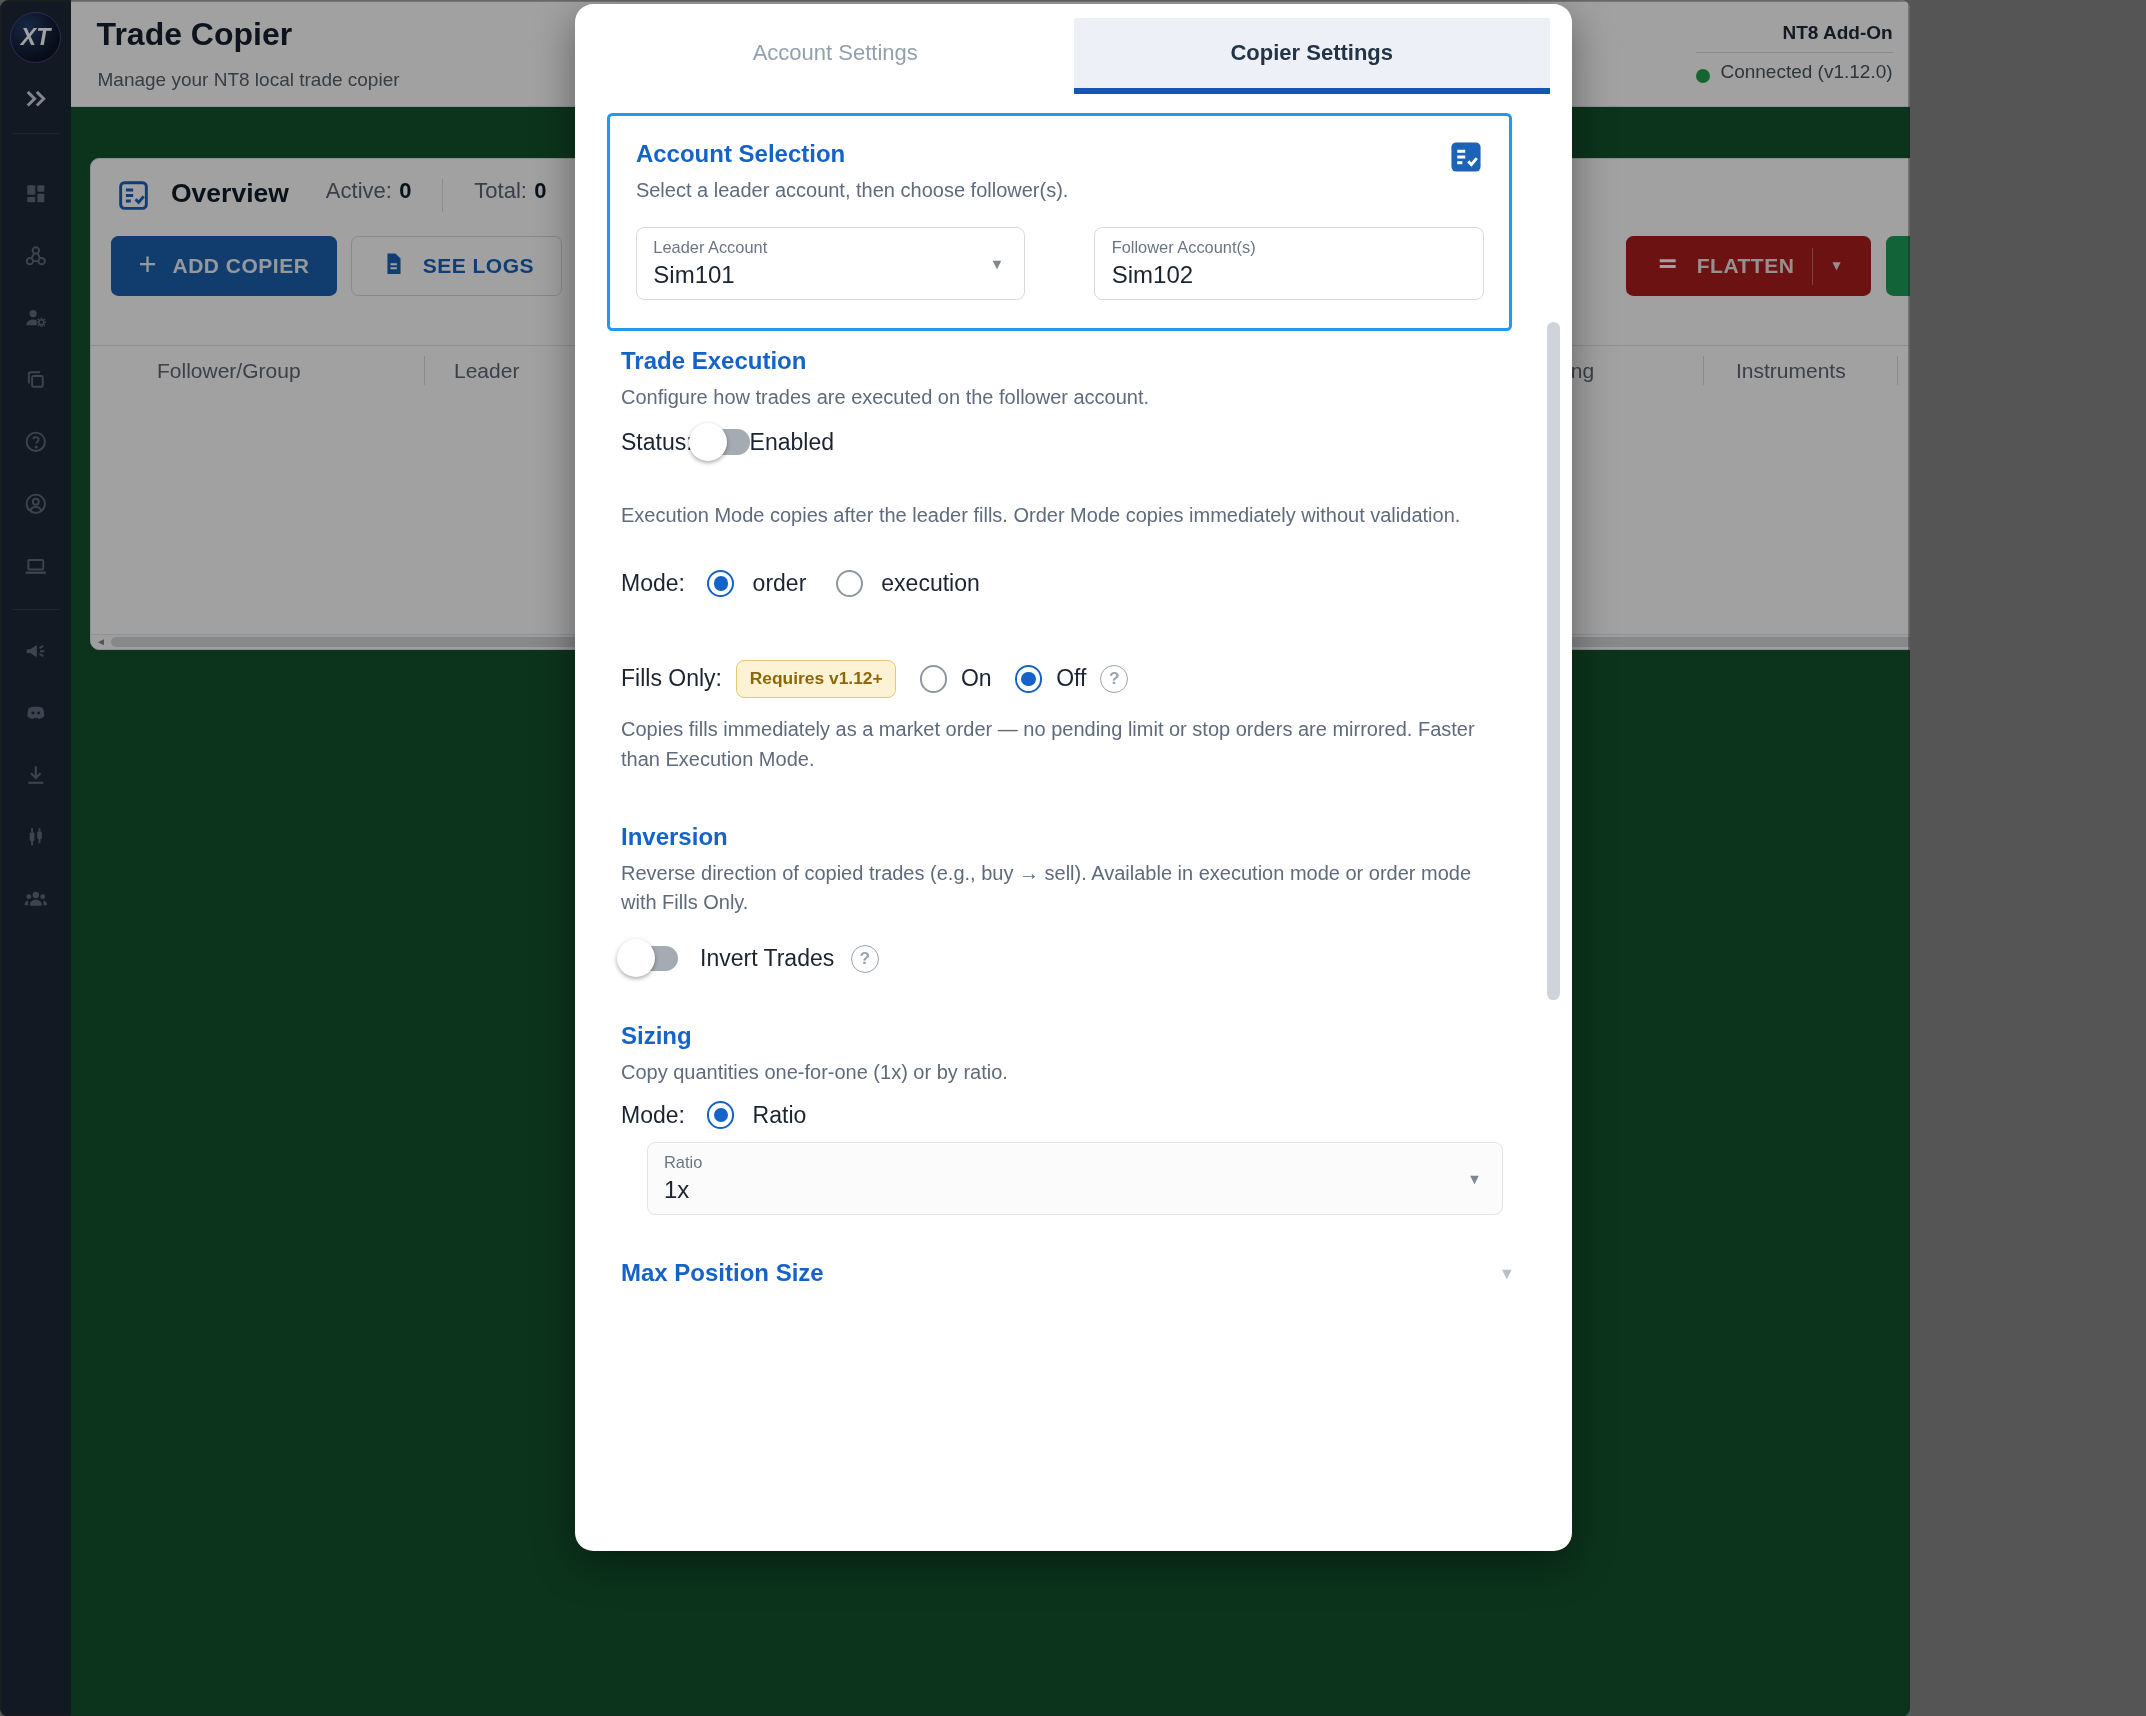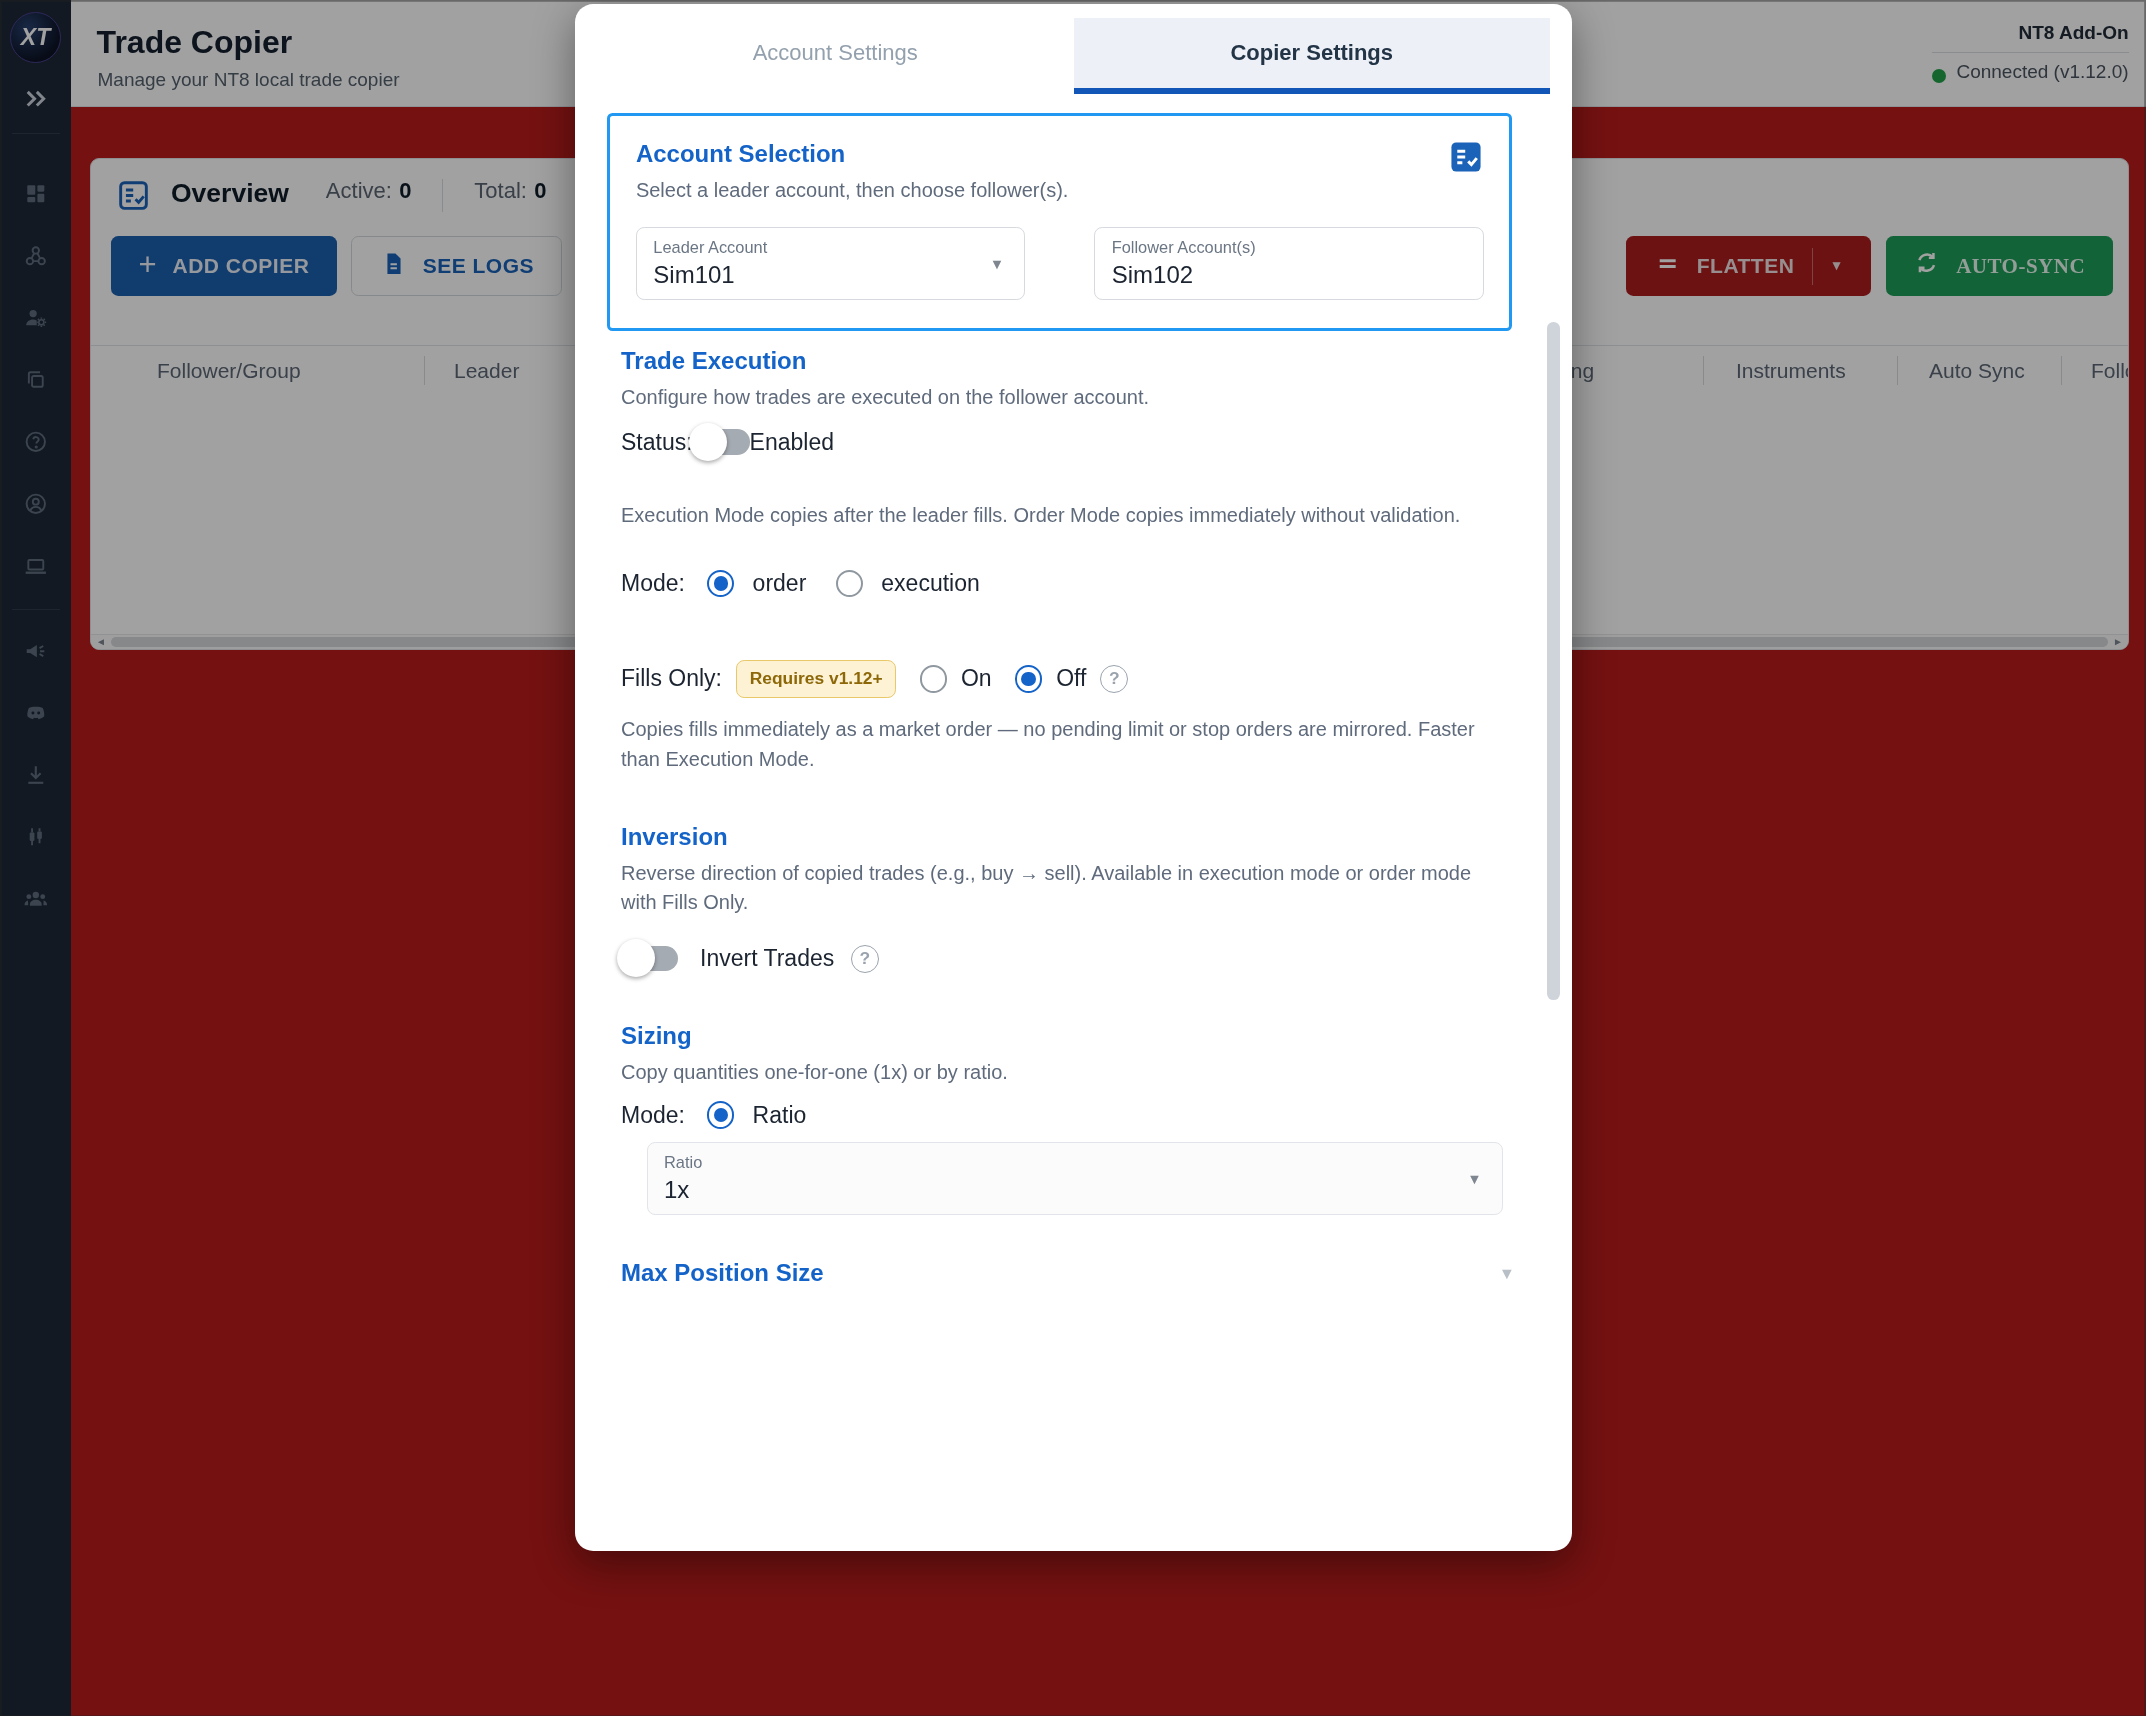--- a/index.html
+++ b/index.html
@@ -1,36 +1,36 @@
 <!DOCTYPE html>
 <html style="font-size:14.6px"><head>
 <meta charset="utf-8">
 <style>
   html,body{margin:0;padding:0;background:#555;}
   *{box-sizing:border-box;}
-  .screen{position:relative;width:2146px;height:1717px;overflow:hidden;background:#b91c1c;
-    font-family:"Liberation Sans",sans-serif;color:#1b2430;}
+  .screen{position:relative;width:1910px;height:1717px;overflow:hidden;background:#14532d;
+    font-family:"Liberation Sans",sans-serif;color:#1b2430;border-radius:9px;}
 
   
   .sidebar{position:absolute;left:0;top:0;width:71px;height:100%;background:#1d2836;z-index:1;}
   .logo{position:absolute;left:10px;top:12px;width:51px;height:51px;border-radius:50%;
     background:radial-gradient(circle at 35% 30%,#27406e,#0c1324 72%);border:1.8px solid #4a3f8f;
     color:#fff;font-weight:bold;font-style:italic;font-size:23px;display:flex;align-items:center;justify-content:center;}
   .sb-expand{position:absolute;top:79px;left:0;width:71px;height:42px;background:none;border:none;color:#cdd5df;
     display:flex;align-items:center;justify-content:center;cursor:pointer;}
   .sb-rule{position:absolute;left:12px;width:48px;height:0.9px;background:#2e3b4d;}
   .sb-icons{position:absolute;top:164px;left:0;width:71px;display:flex;flex-direction:column;align-items:center;}
   .sb-item{width:71px;height:62px;display:flex;align-items:center;justify-content:center;background:none;border:none;
     color:#5e6c7e;cursor:pointer;padding:0;}
   .sb-item svg{width:25.6px;height:25.6px;}
   .sb-rule2{width:48px;height:0.9px;background:#2e3b4d;margin:11px 0;}
 
   
   .topbar{position:absolute;left:71px;right:0;top:0;height:107px;background:#fff;border-bottom:0.9px solid #e2e6ea;z-index:1;}
-  .tb-title{position:absolute;left:25.6px;top:24px;font-size:32px;font-weight:bold;color:#15202e;}
+  .tb-title{position:absolute;left:25.6px;top:16px;font-size:32px;font-weight:bold;color:#15202e;}
   .tb-sub{position:absolute;left:26.5px;top:69px;font-size:19px;color:#55616e;}
   .tb-right{position:absolute;right:17.4px;top:22px;font-size:19px;text-align:right;}
   .addon{font-weight:bold;color:#202b38;padding-bottom:8.2px;border-bottom:0.9px solid #dbe0e5;margin-bottom:8.2px;min-width:196px;}
   .conn{color:#4b5560;display:flex;align-items:flex-end;justify-content:flex-start;gap:10px;}
   .dot{width:14.6px;height:14.6px;border-radius:50%;background:#22a24a;flex:none;}
 
   
   .card{position:absolute;left:90px;top:158px;width:2039px;height:492px;background:#fff;border:0.9px solid #dfe3e8;
     border-radius:9.1px;z-index:1;overflow:hidden;}
   .card-head{display:flex;padding:19px 0 0 25px;font-size:22px;}

